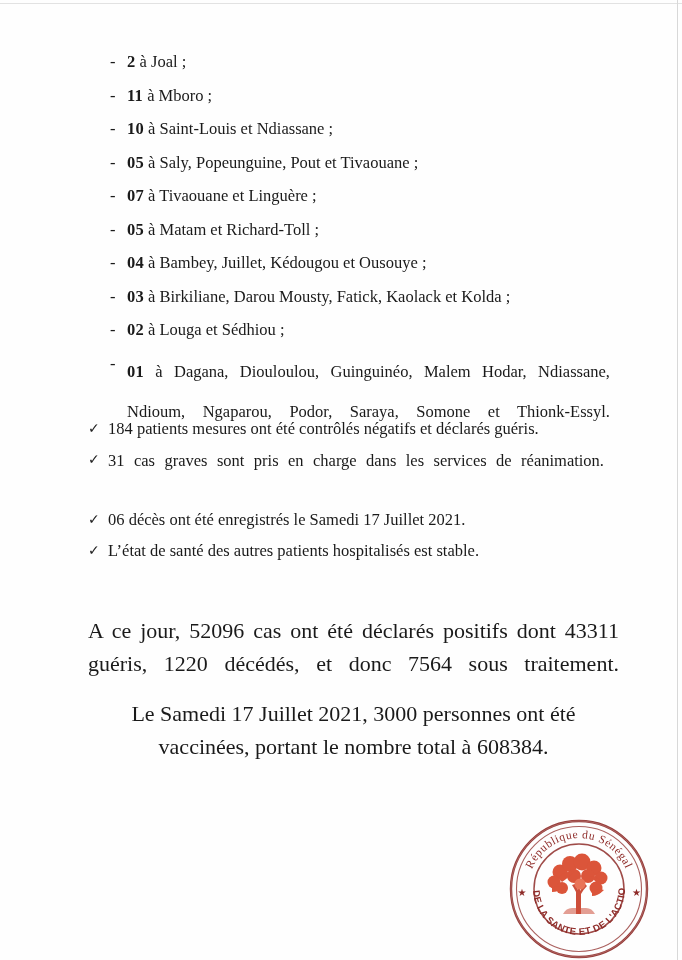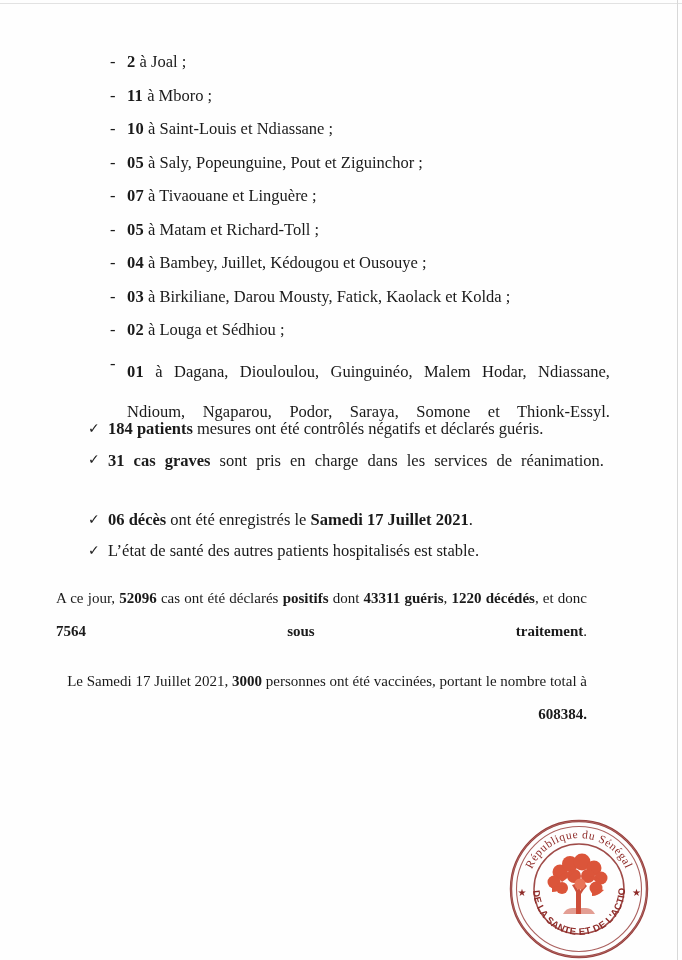--- a/index.html
+++ b/index.html
@@ -102,39 +102,40 @@
   .check-item.justified .check-body {
     text-align: justify;
     text-justify: inter-word;
     line-height: 27px;
   }
   .check-item.justified .check-body::after {
     content: "";
     display: inline-block;
     width: 100%;
   }
-  b { font-weight: bold; }
+  b { font-weight: normal; }
 
   
   .para {
     position: absolute;
-    left: 56px;
+    left: 88px;
     width: 531px;
-    font-size: 15px;
+    font-size: 22px;
     line-height: 33px;
     text-align: justify;
     text-justify: inter-word;
+    margin-top: 32px;
   }
   .para::after {
     content: "";
     display: inline-block;
     width: 100%;
   }
   .para.nojust {
-    text-align: right;
+    text-align: center;
   }
   .para.nojust::after { content: none; }
   #para-cases { top: 582px; }
   #para-vaccine { top: 665px; }
   #para-ministry { top: 748px; }
 
   
   .seal {
     position: absolute;
     left: 508px;
@@ -164,21 +165,21 @@
       <span class="loc-body"><span class="loc-num">11</span> <span>à Mboro ;</span></span>
     </div>
 
     <div class="loc-item">
       <span class="loc-dash">-</span>
       <span class="loc-body"><span class="loc-num">10</span> <span>à Saint-Louis et Ndiassane ;</span></span>
     </div>
 
     <div class="loc-item">
       <span class="loc-dash">-</span>
-      <span class="loc-body"><span class="loc-num">05</span> <span>à Saly, Popeunguine, Pout et Ziguinchor ;</span></span>
+      <span class="loc-body"><span class="loc-num">05</span> <span>à Saly, Popeunguine, Pout et Tivaouane ;</span></span>
     </div>
 
     <div class="loc-item">
       <span class="loc-dash">-</span>
       <span class="loc-body"><span class="loc-num">07</span> <span>à Tivaouane et Linguère ;</span></span>
     </div>
 
     <div class="loc-item">
       <span class="loc-dash">-</span>
       <span class="loc-body"><span class="loc-num">05</span> <span>à Matam et Richard-Toll ;</span></span>

